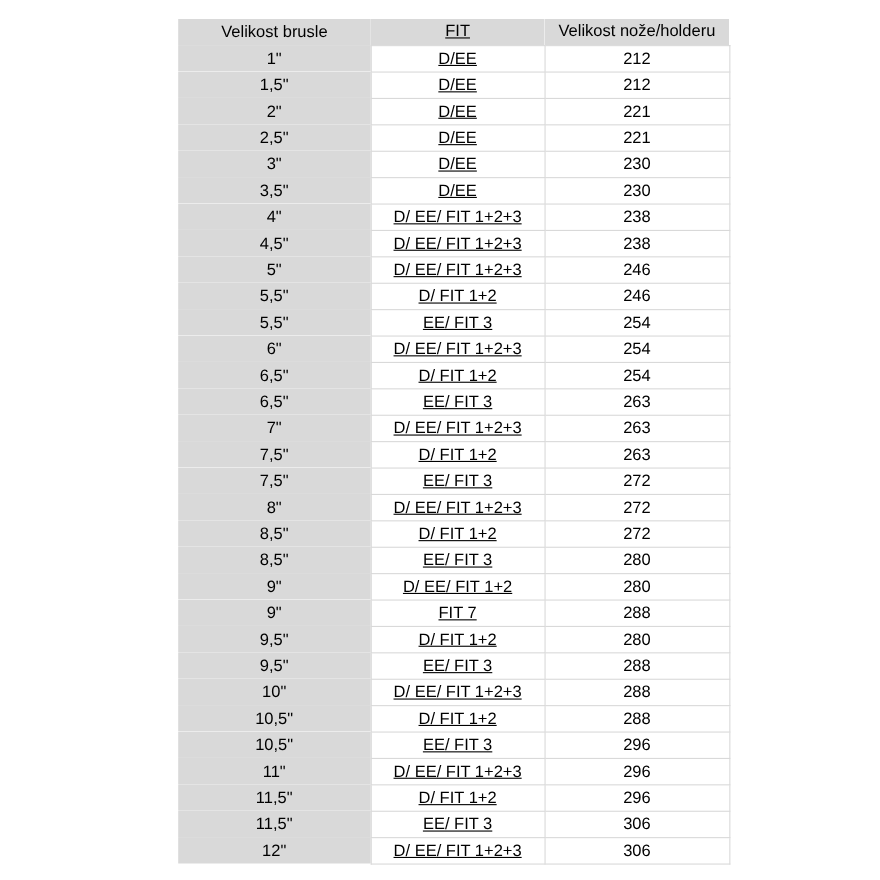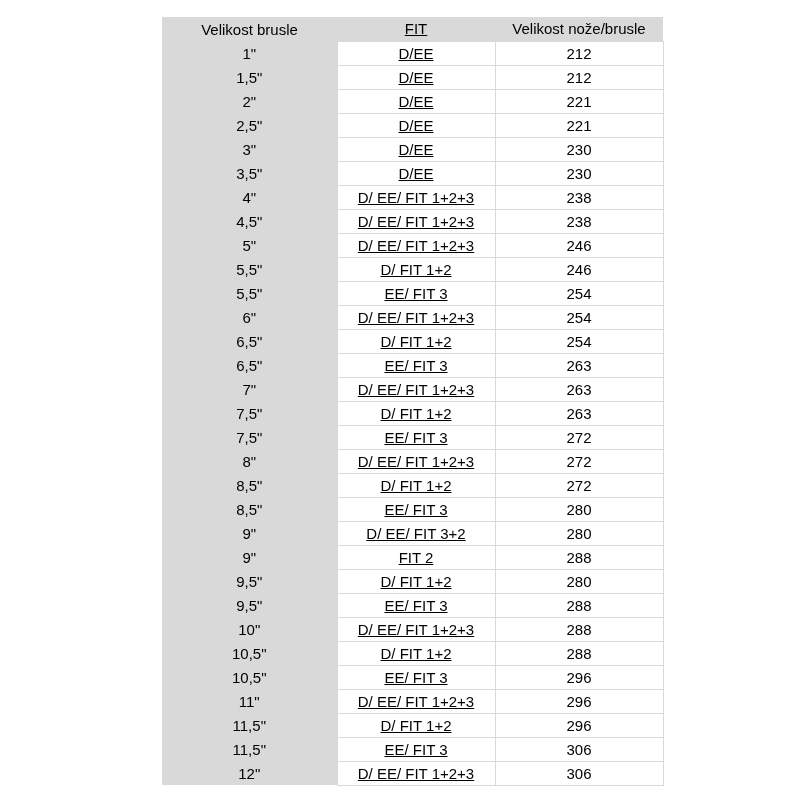--- a/index.html
+++ b/index.html
@@ -53,21 +53,21 @@
 </style>
 </head>
 <body>
 
 <div class="table-wrap">
   <table>
     <thead>
       <tr>
         <th class="col-size">Velikost brusle</th>
         <th class="col-fit">FIT</th>
-        <th class="col-holder">Velikost nože/brusle</th>
+        <th class="col-holder">Velikost nože/holderu</th>
       </tr>
     </thead>
     <tbody>
         <tr>
           <td class="col-size">1"</td>
           <td class="col-fit">D/EE</td>
           <td class="col-holder">212</td>
         </tr>
         <tr>
           <td class="col-size">1,5"</td>
@@ -159,26 +159,26 @@
           <td class="col-fit">D/ FIT 1+2</td>
           <td class="col-holder">272</td>
         </tr>
         <tr>
           <td class="col-size">8,5"</td>
           <td class="col-fit">EE/ FIT 3</td>
           <td class="col-holder">280</td>
         </tr>
         <tr>
           <td class="col-size">9"</td>
-          <td class="col-fit">D/ EE/ FIT 3+2</td>
+          <td class="col-fit">D/ EE/ FIT 1+2</td>
           <td class="col-holder">280</td>
         </tr>
         <tr>
           <td class="col-size">9"</td>
-          <td class="col-fit">FIT 2</td>
+          <td class="col-fit">FIT 7</td>
           <td class="col-holder">288</td>
         </tr>
         <tr>
           <td class="col-size">9,5"</td>
           <td class="col-fit">D/ FIT 1+2</td>
           <td class="col-holder">280</td>
         </tr>
         <tr>
           <td class="col-size">9,5"</td>
           <td class="col-fit">EE/ FIT 3</td>

